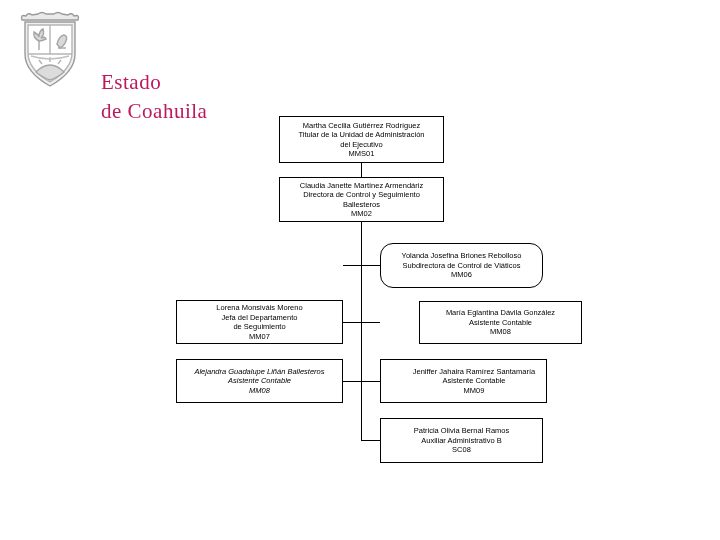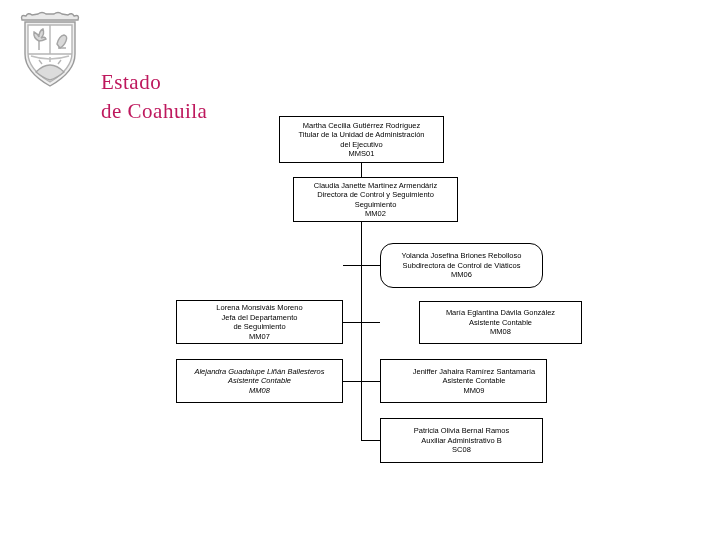--- a/index.html
+++ b/index.html
@@ -39,21 +39,21 @@
     align-items: center;
     text-align: left;
     font-size: 7.5px;
     line-height: 9.5px;
     color: #000000;
     overflow: hidden;
   }
   .box div { white-space: nowrap; }
 
   .b-mms01 { left: 279px; top: 116px; width: 165px; height: 47px; }
-  .b-mm02  { left: 293px; top: 177px; width: 165px; height: 45px; }
+  .b-mm02  { left: 279px; top: 177px; width: 165px; height: 45px; }
   .b-mm03  { left: 176px; top: 243px; width: 167px; height: 45px; }
   .b-mm06  { left: 380px; top: 243px; width: 163px; height: 45px; border-radius: 13px; }
   .b-mm07  { left: 176px; top: 300px; width: 167px; height: 44px; }
   .b-mm08a { left: 380px; top: 301px; width: 163px; height: 43px; margin-left: 39px; }
   .b-mm08b { left: 176px; top: 359px; width: 167px; height: 44px; font-style: italic; }
   .b-mm09  { left: 380px; top: 359px; width: 167px; height: 44px; padding-left: 21px; }
   .b-sc08  { left: 380px; top: 418px; width: 163px; height: 45px; }
 
   
   .line { position: absolute; background: #000000; }
@@ -115,21 +115,21 @@
   <div class="box b-mms01">
     <div>Martha Cecilia Gutiérrez Rodríguez</div>
     <div>Titular de la Unidad de Administración</div>
     <div>del Ejecutivo</div>
     <div>MMS01</div>
   </div>
 
   <div class="box b-mm02">
     <div>Claudia Janette Martínez Armendáriz</div>
     <div>Directora de Control y Seguimiento</div>
-    <div>Seguimiento</div>
+    <div>Ballesteros</div>
     <div>MM02</div>
   </div>
 
   <div class="box b-mm06">
     <div>Yolanda Josefina Briones Rebolloso</div>
     <div>Subdirectora de Control de Viáticos</div>
     <div>MM06</div>
   </div>
 
   <div class="box b-mm07">

